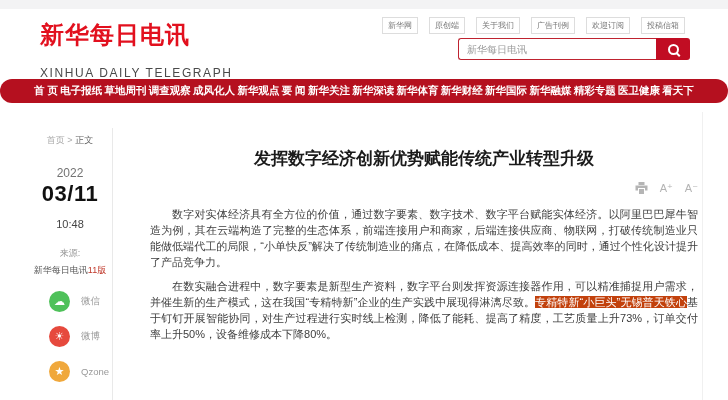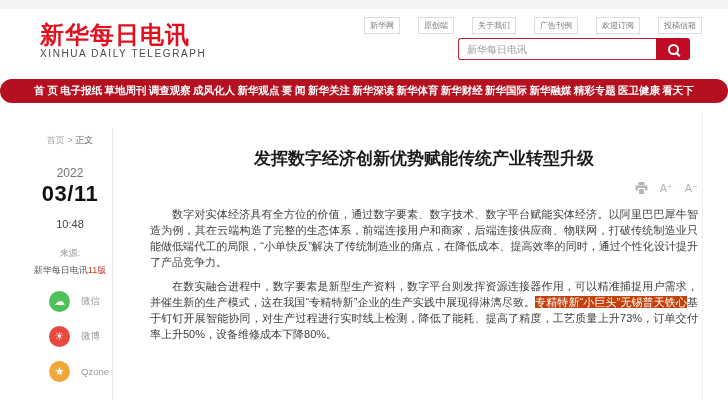--- a/index.html
+++ b/index.html
@@ -7,23 +7,23 @@
     width:728px;height:400px;position:relative;overflow:hidden;
     background:#ffffff;
     font-family:"Liberation Sans","DejaVu Sans",sans-serif;
   }
   .top-strip{position:absolute;top:0;left:0;right:0;height:9px;background:#f3f3f4}
 
   
   .header{position:absolute;top:9px;left:0;right:0;height:70px;background:#fff}
   .logo{position:absolute;left:40px;top:14px;cursor:pointer}
   .logo-title{color:#e2101e;font-size:24px;font-weight:bold;letter-spacing:1px;line-height:1}
-  .logo-sub{color:#4a4a4a;font-size:10px;letter-spacing:1.6px;margin-top:1px}
+  .logo-sub{color:#4a4a4a;font-size:12px;letter-spacing:1.6px;margin-top:19px}
 
-  .toplinks{position:absolute;top:8px;right:26px;display:flex;gap:18px}
+  .toplinks{position:absolute;top:8px;right:43px;display:flex;gap:11px}
   .toplink{border:1px solid #ddd;color:#777;font-size:8px;padding:2px 5px;background:#fff;text-decoration:none;white-space:nowrap;cursor:pointer}
 
   .searchbar{position:absolute;top:29px;right:38px;width:232px;height:22px;display:flex}
   .search-input{
     flex:1;border:1px solid #bf2330;border-right:none;outline:none;
     font-size:10px;color:#666;padding:0 8px;border-radius:3px 0 0 3px;
     font-family:"Liberation Sans","DejaVu Sans",sans-serif;
   }
   .search-input::placeholder{color:#999}
   .search-btn{width:34px;border:none;background:#c10d23;border-radius:0 3px 3px 0;cursor:pointer;display:flex;align-items:center;justify-content:center}

